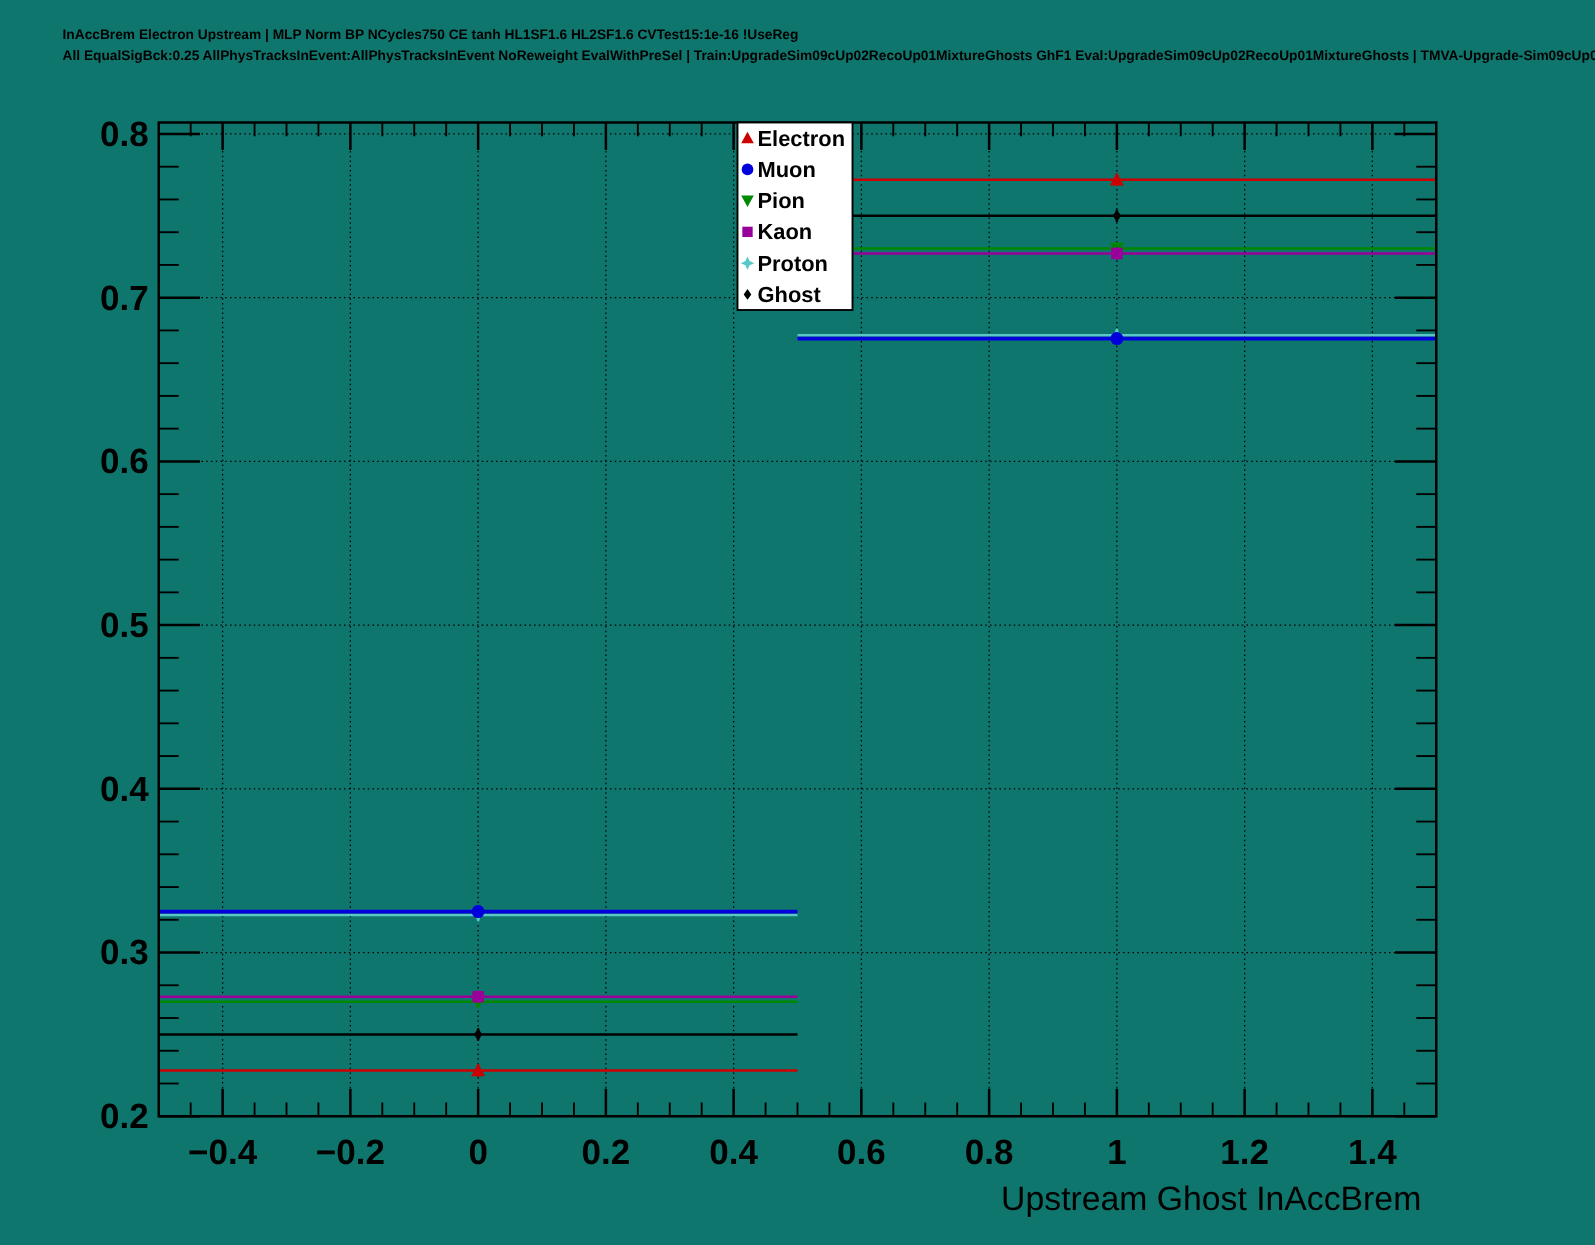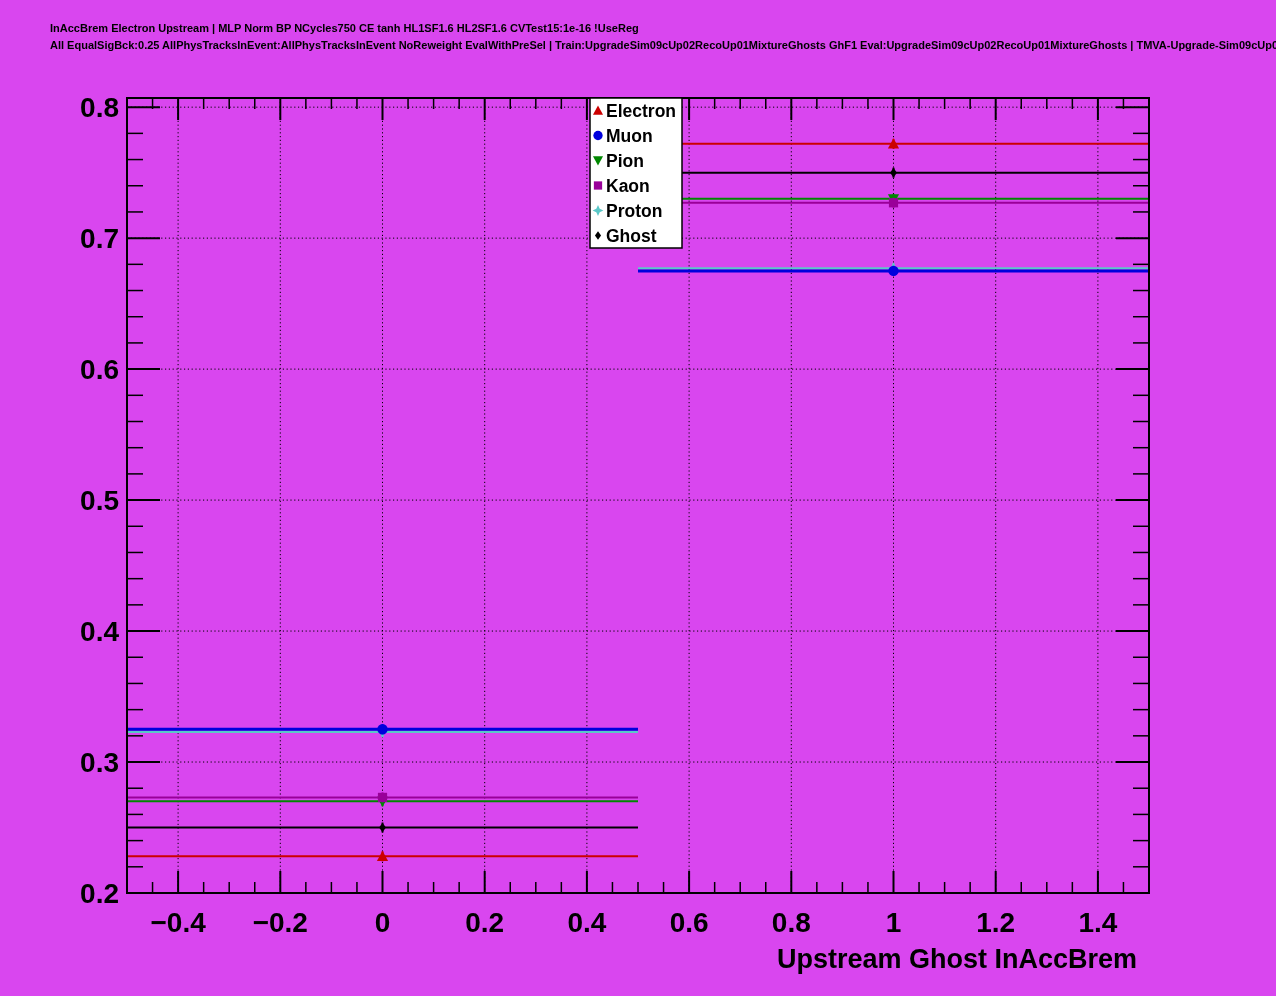--- a/index.html
+++ b/index.html
@@ -1,23 +1,23 @@
 <!DOCTYPE html>
 <html><head>
 <meta charset="utf-8">
 <style>
   html,body{margin:0;padding:0;background:#ffffff;}
   body{width:1276px;height:996px;position:relative;overflow:hidden;
        font-family:"Liberation Sans", sans-serif;}
-  .canvas{position:absolute;inset:0;background:#d946ef;}
+  .canvas{position:absolute;inset:0;background:#0f766e;}
   .hdr{position:absolute;left:50px;font-size:11px;font-weight:bold;color:#000;
        white-space:nowrap;letter-spacing:0px;}
   #h1{top:22px;}
   #h2{top:39px;}
-  .xtitle{position:absolute;right:139px;top:944px;font-size:27px;font-weight:bold;
+  .xtitle{position:absolute;right:139px;top:944px;font-size:27px;font-weight:normal;
           color:#000;white-space:nowrap;}
   svg{position:absolute;left:0;top:0;}
   text{font-family:"Liberation Sans", sans-serif;font-weight:bold;fill:#000;}
 </style>
 </head>
 <body>
 
 <div class="canvas">
   <div class="hdr" id="h1">InAccBrem Electron Upstream | MLP Norm BP NCycles750 CE tanh HL1SF1.6 HL2SF1.6 CVTest15:1e-16 !UseReg</div>
   <div class="hdr" id="h2">All EqualSigBck:0.25 AllPhysTracksInEvent:AllPhysTracksInEvent NoReweight EvalWithPreSel | Train:UpgradeSim09cUp02RecoUp01MixtureGhosts GhF1 Eval:UpgradeSim09cUp02RecoUp01MixtureGhosts | TMVA-Upgrade-Sim09cUp02RecoUp01</div>

